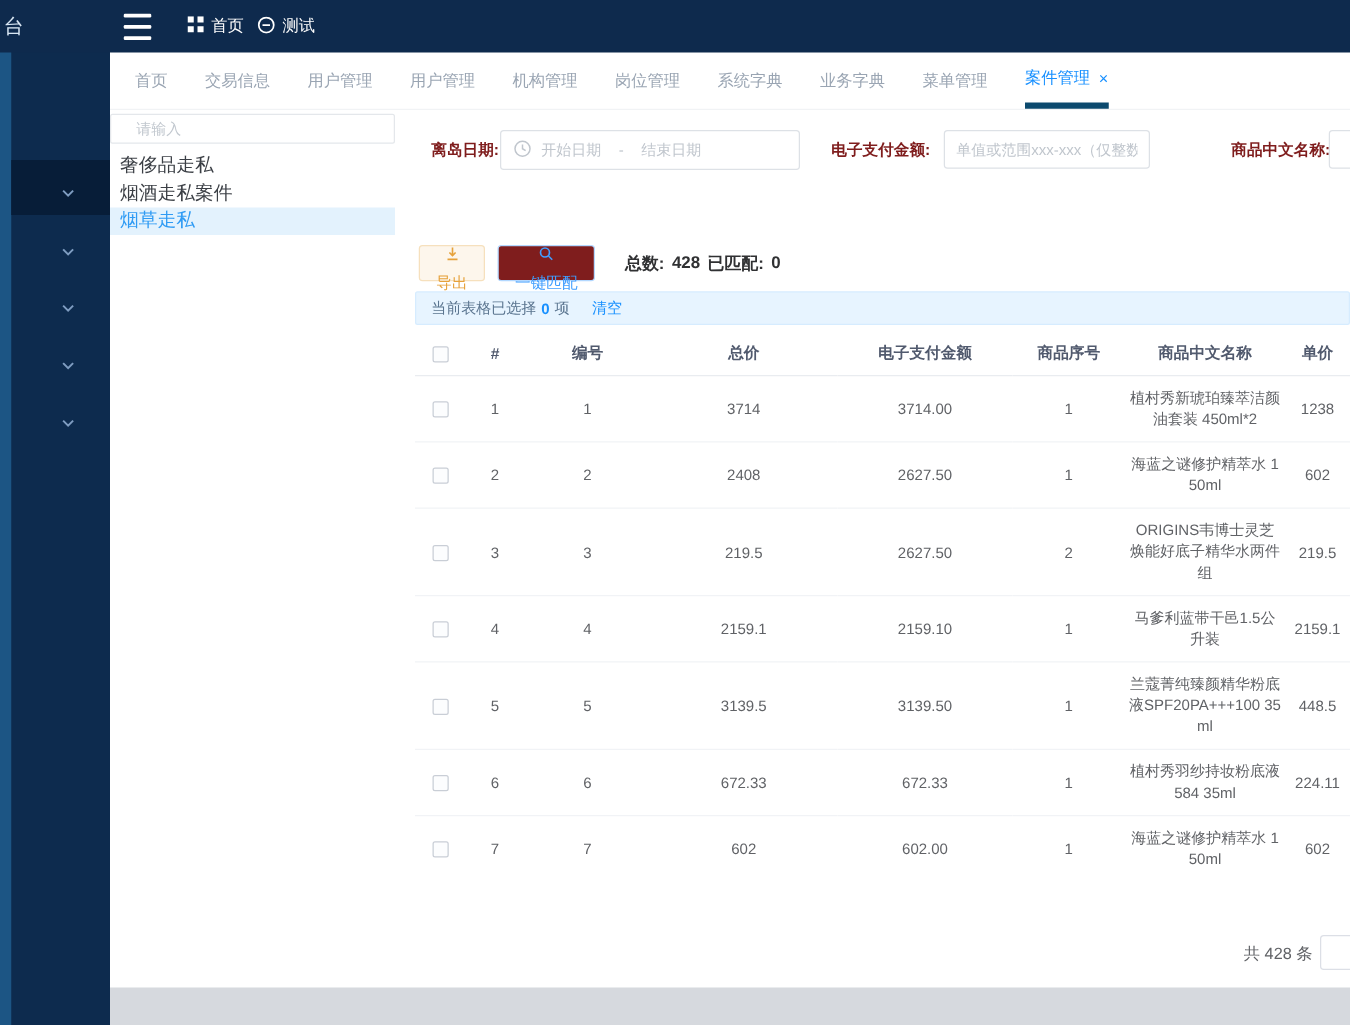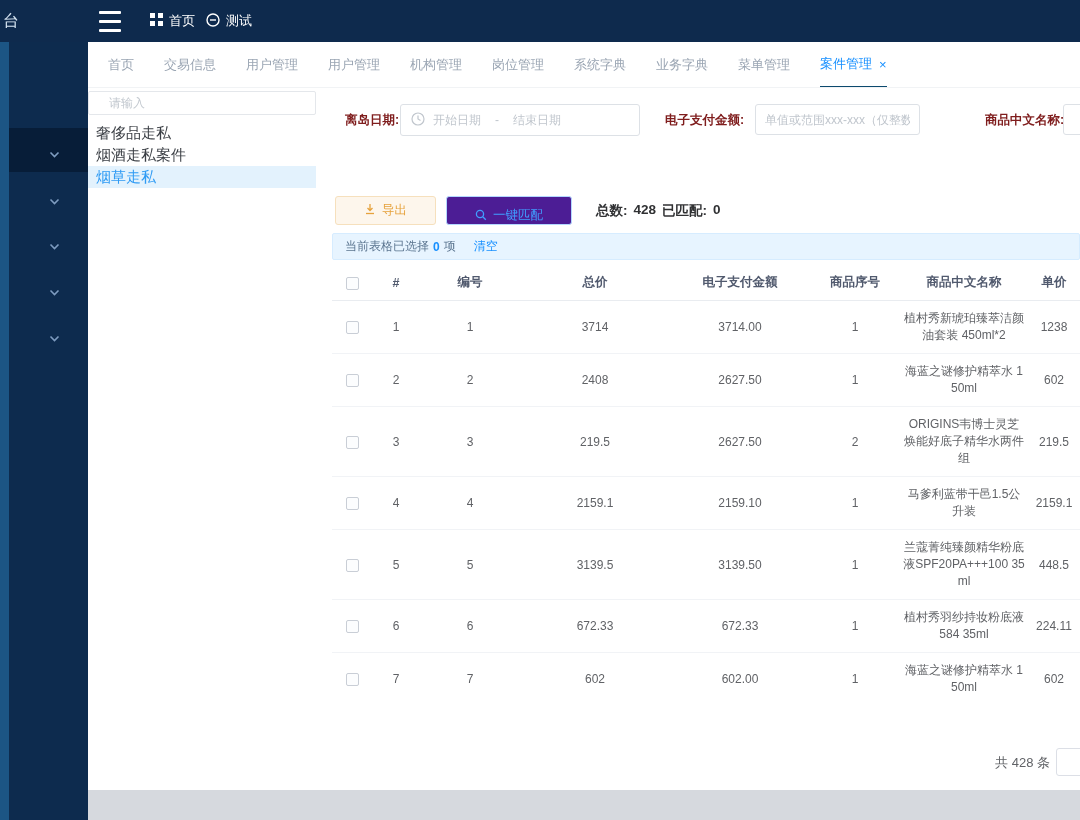--- a/index.html
+++ b/index.html
@@ -26,21 +26,21 @@
   .tb-search input { background:transparent; border:none; outline:none; width:190px;
     font-size:13px; color:#cdd9e8; font-family:inherit; }
   .tb-search input::placeholder { color:#8095b1; }
 
   
   .content { position:absolute; left:88px; top:42px; width:992px; height:748px; background:#fff; overflow:hidden; }
 
   .tabbar { height:46px; display:flex; align-items:stretch; gap:30px; padding-left:20px;
     background:#fff; border-bottom:1px solid #f1f3f5; }
   .tab { display:flex; align-items:center; font-size:13px; color:#9aa5b3; cursor:pointer; white-space:nowrap; }
-  .tab.active { color:#1890ff; border-bottom:1px solid #0c4a6e; }
+  .tab.active { color:#1890ff; border-bottom:5px solid #0c4a6e; }
   .tab-close { margin-left:7px; font-size:13px; color:#1890ff; }
 
   .workspace { position:relative; height:701px; }
 
   
   .left-panel { position:absolute; left:0; top:0; width:244px; height:100%; }
   .cat-search { margin:3px 0 7px 0; width:228px; height:24px; border:1px solid #e4e7eb; border-radius:2px;
     font-size:12px; padding:0 20px; color:#666; outline:none; font-family:inherit; }
   .cat-search::placeholder { color:#c2c8cf; }
   .cat-item { height:22px; line-height:22px; padding-left:8px; font-size:15px; color:#3b3f45;
@@ -59,24 +59,24 @@
   .f-date-box .sep { color:#c0c6cd; margin:0 6px; }
   .f-amount-label { left:333px; }
   .f-amount-input { position:absolute; left:423px; top:0; width:165px; height:31px; border:1px solid #dde1e6;
     border-radius:3px; padding:0 9px; font-size:12px; color:#666; outline:none; font-family:inherit; }
   .f-amount-input::placeholder { color:#c0c6cd; }
   .f-name-label { left:653px; }
   .f-name-input { position:absolute; left:731px; top:0; width:90px; height:31px; border:1px solid #dde1e6;
     border-radius:3px; padding:0 9px; font-size:12px; outline:none; font-family:inherit; }
 
   .toolbar { position:absolute; top:108px; left:3px; display:flex; align-items:center; }
-  .btn { height:29px; display:flex; align-items:center; gap:6px; padding:0 28px; border-radius:3px;
-    font-size:12.5px; cursor:pointer; border:1px solid transparent; }
+  .btn { height:29px; display:flex; align-items:center; gap:6px; padding:0 13px; border-radius:3px;
+    font-size:12.5px; cursor:pointer; border:1px solid transparent;flex-direction:column; }
   .btn-export { background:#fdf6ec; border-color:#f6e0bd; color:#e6a23c; }
-  .btn-match { background:#4c1d95; border-color:#b3d8ff; color:#409eff; margin-left:10px;align-items:flex-end; }
+  .btn-match { background:#7f1d1d; border-color:#b3d8ff; color:#409eff; margin-left:10px; }
   .counts { margin-left:24px; font-size:13.5px; color:#303133; font-weight:600; display:flex; gap:6px; }
 
   .selbar { position:absolute; top:145px; left:0; right:0; height:27px; background:#e7f4ff;
     border:1px solid #d6ecff; border-radius:2px; display:flex; align-items:center; padding-left:12px;
     font-size:12px; color:#5b7590; }
   .selbar b { color:#1890ff; margin:0 4px; }
   .selbar .unit { margin-right:4px; }
   .clear-link { color:#1890ff; margin-left:14px; cursor:pointer; }
 
   .table-wrap { position:absolute; top:177px; left:0; right:0; height:436px; overflow:hidden; }

